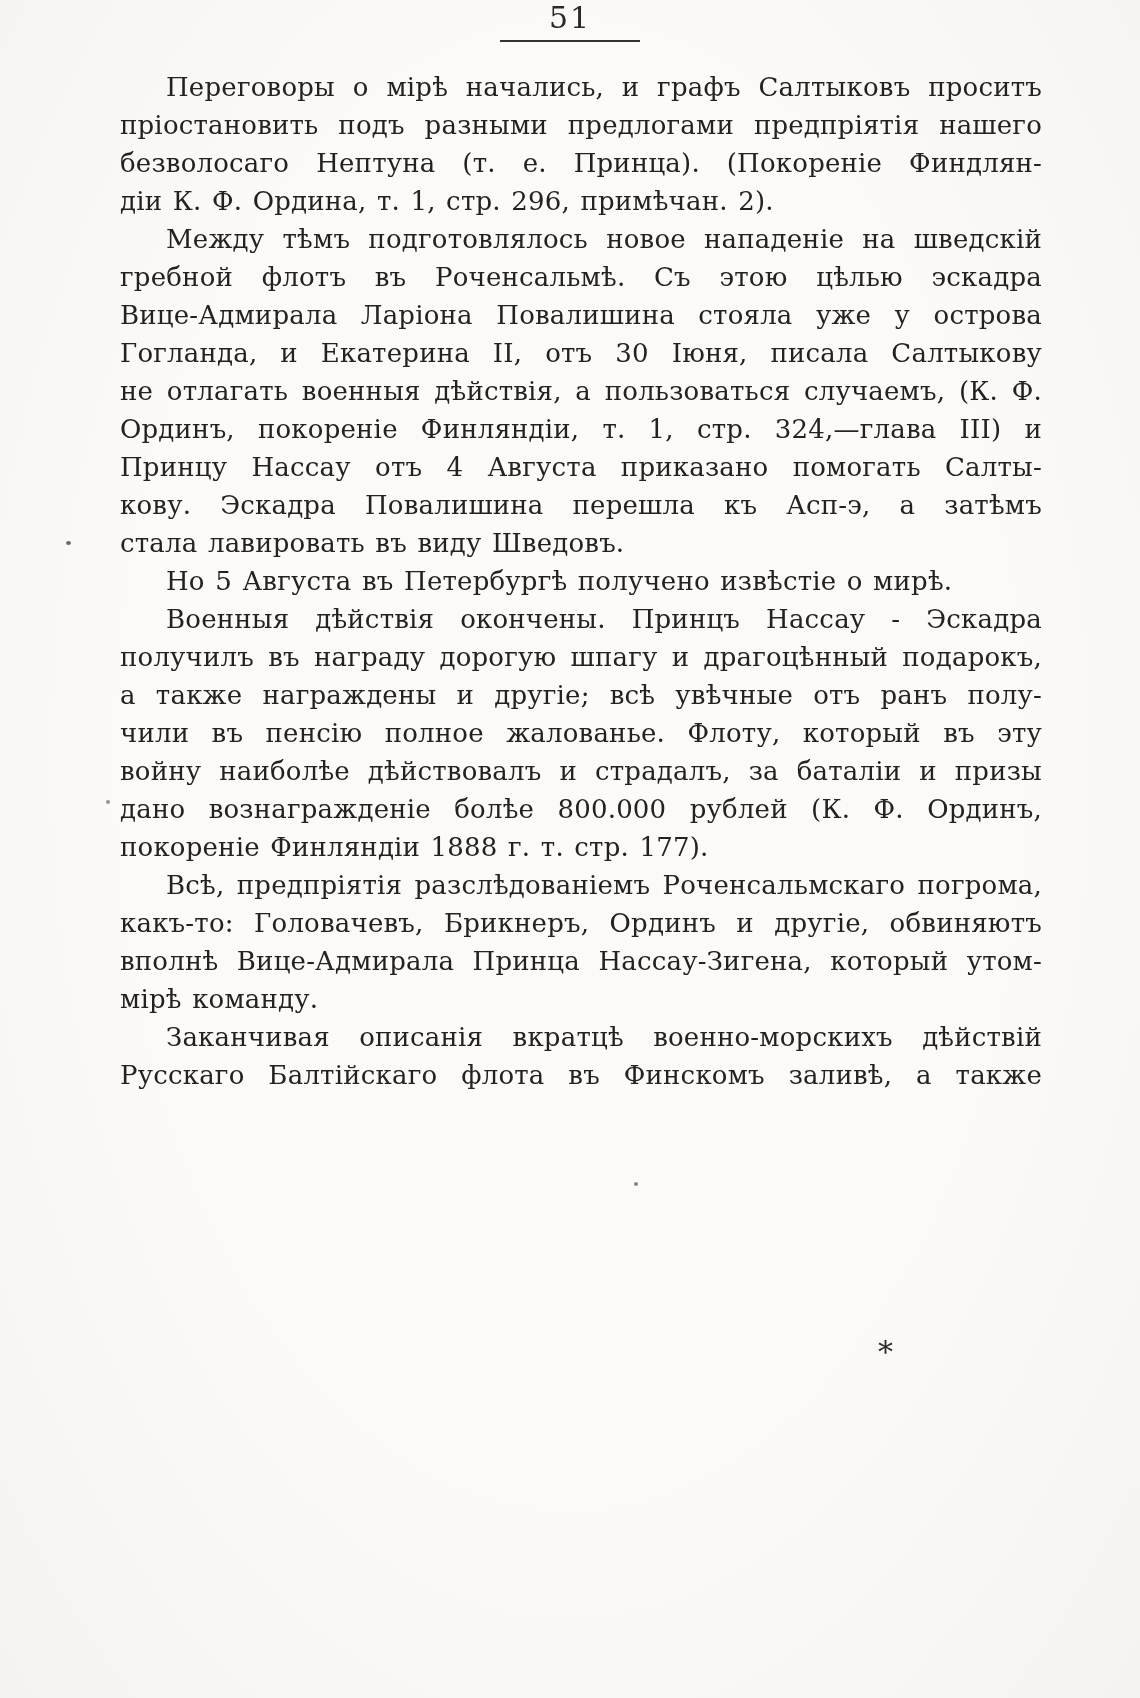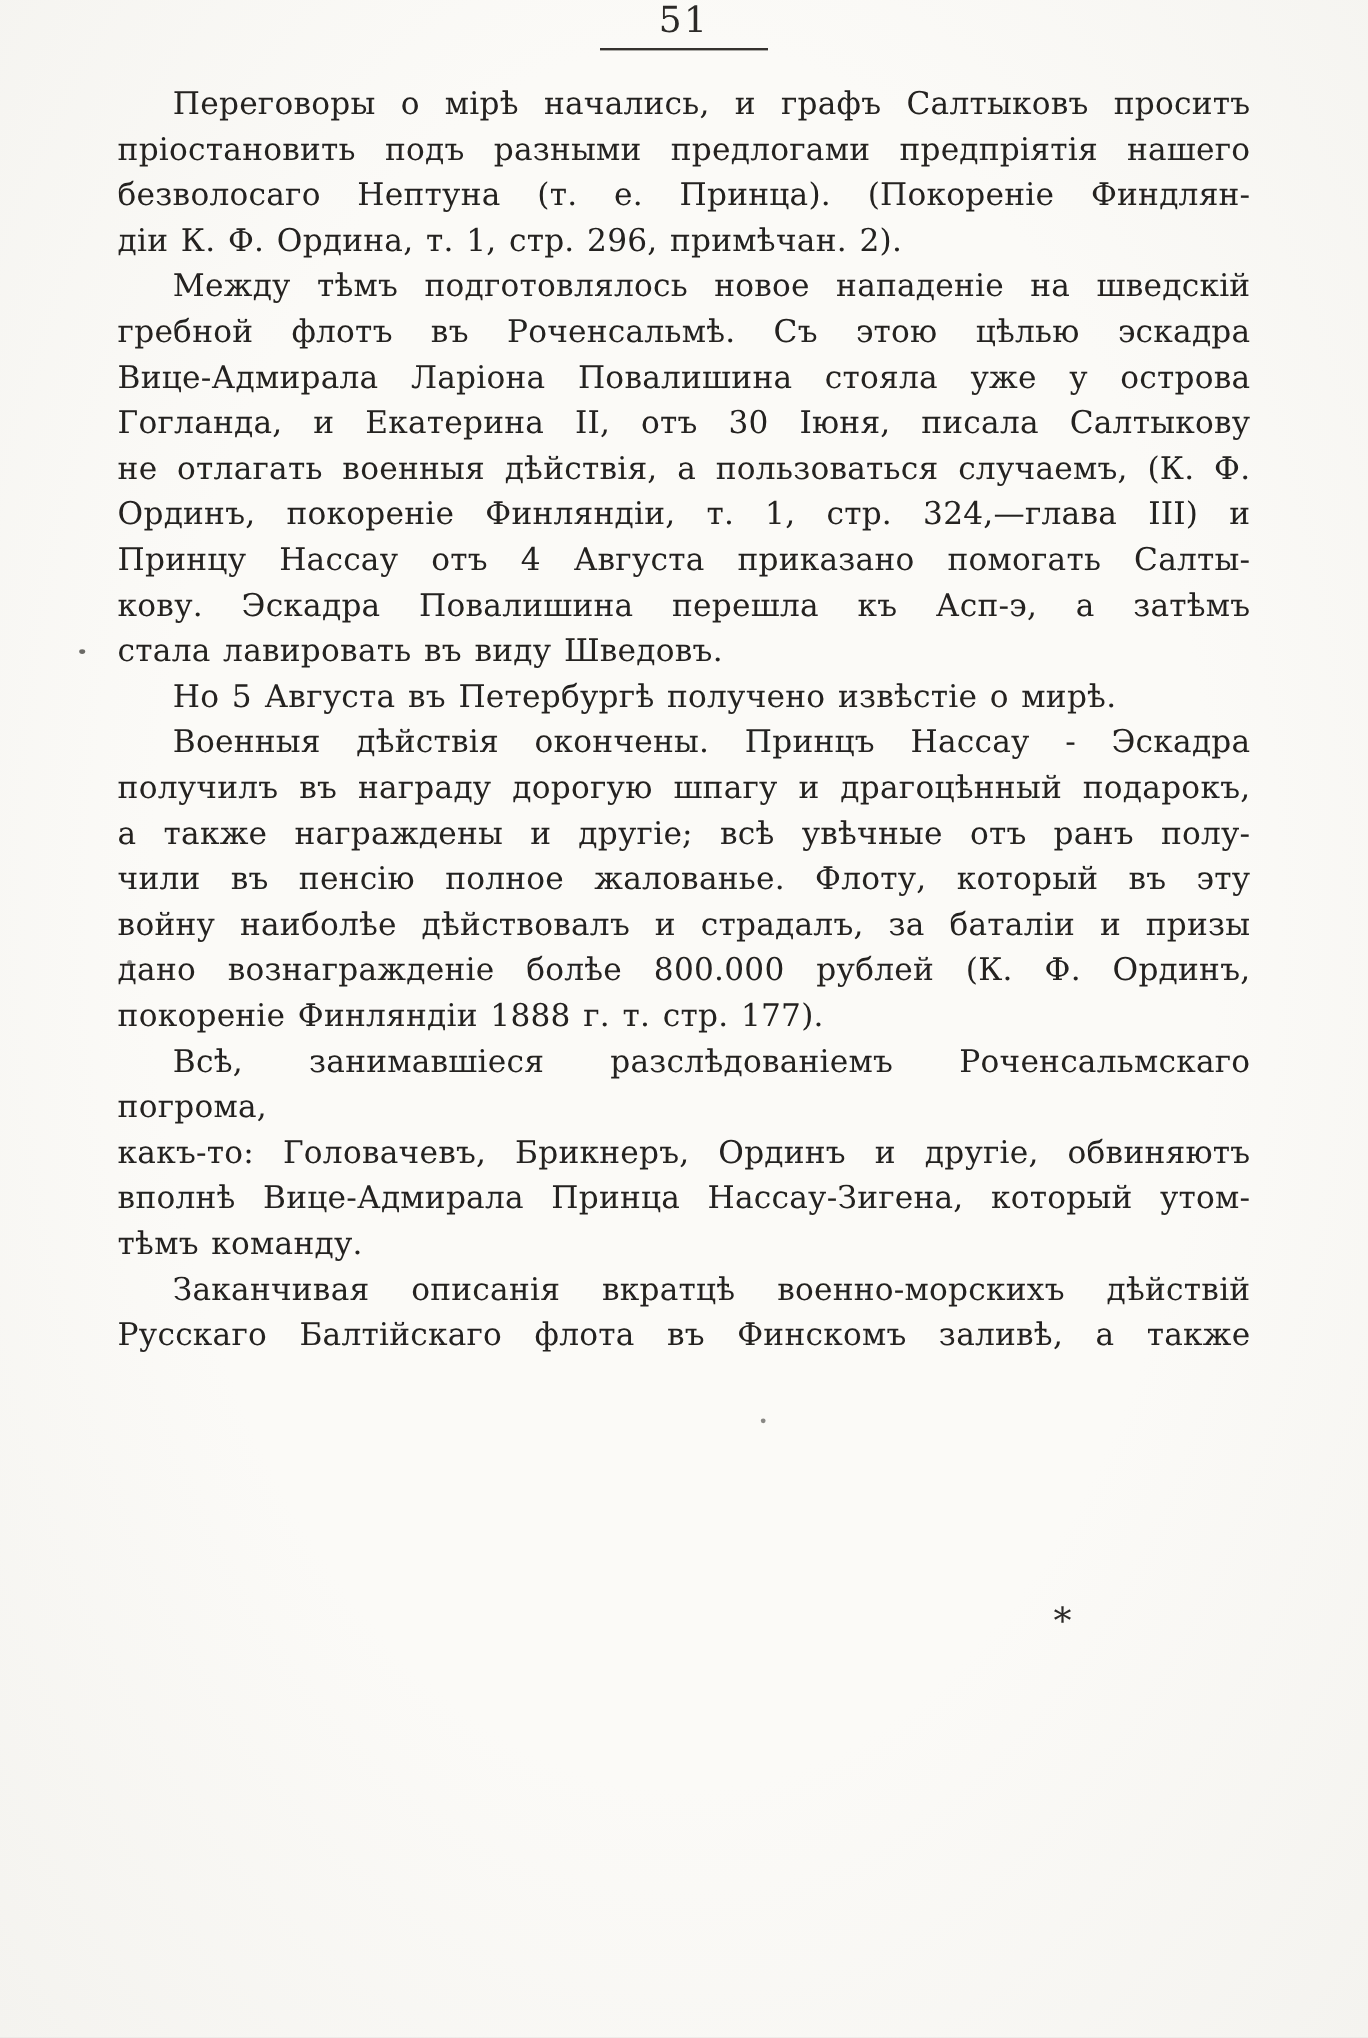--- a/index.html
+++ b/index.html
@@ -36,20 +36,21 @@
     line-height: 38px;
     letter-spacing: 0.2px;
     word-spacing: 2px;
   }
   .paragraph {
     margin: 0;
   }
   .line {
     text-align: justify;
     text-align-last: justify;
+    margin-left: 22px;
   }
   .line.first {
     text-indent: 46px;
   }
   .line.last {
     text-align-last: left;
   }
   .signature-mark {
     position: absolute;
     left: 878px;
@@ -97,24 +98,24 @@
       <div class="paragraph">
         <div class="line first">Военныя дѣйствія окончены. Принцъ Нассау - Эскадра</div>
         <div class="line">получилъ въ награду дорогую шпагу и драгоцѣнный подарокъ,</div>
         <div class="line">а также награждены и другіе; всѣ увѣчные отъ ранъ полу-</div>
         <div class="line">чили въ пенсію полное жалованье. Флоту, который въ эту</div>
         <div class="line">войну наиболѣе дѣйствовалъ и страдалъ, за баталіи и призы</div>
         <div class="line">дано вознагражденіе болѣе 800.000 рублей (К. Ф. Ординъ,</div>
         <div class="line last">покореніе Финляндіи 1888 г. т. стр. 177).</div>
       </div>
       <div class="paragraph">
-        <div class="line first">Всѣ, занимавшіеся разслѣдованіемъ Роченсальмскаго погрома,</div>
+        <div class="line first">Всѣ, предпріятія разслѣдованіемъ Роченсальмскаго погрома,</div>
         <div class="line">какъ-то: Головачевъ, Брикнеръ, Ординъ и другіе, обвиняютъ</div>
         <div class="line">вполнѣ Вице-Адмирала Принца Нассау-Зигена, который утом-</div>
-        <div class="line last">тѣмъ команду.</div>
+        <div class="line last">мірѣ команду.</div>
       </div>
       <div class="paragraph">
         <div class="line first">Заканчивая описанія вкратцѣ военно-морскихъ дѣйствій</div>
         <div class="line">Русскаго Балтійскаго флота въ Финскомъ заливѣ, а также</div>
       </div>
     </div>
 
   <div class="signature-mark">*</div>
 
   <div class="scan-speck speck-1"></div>

